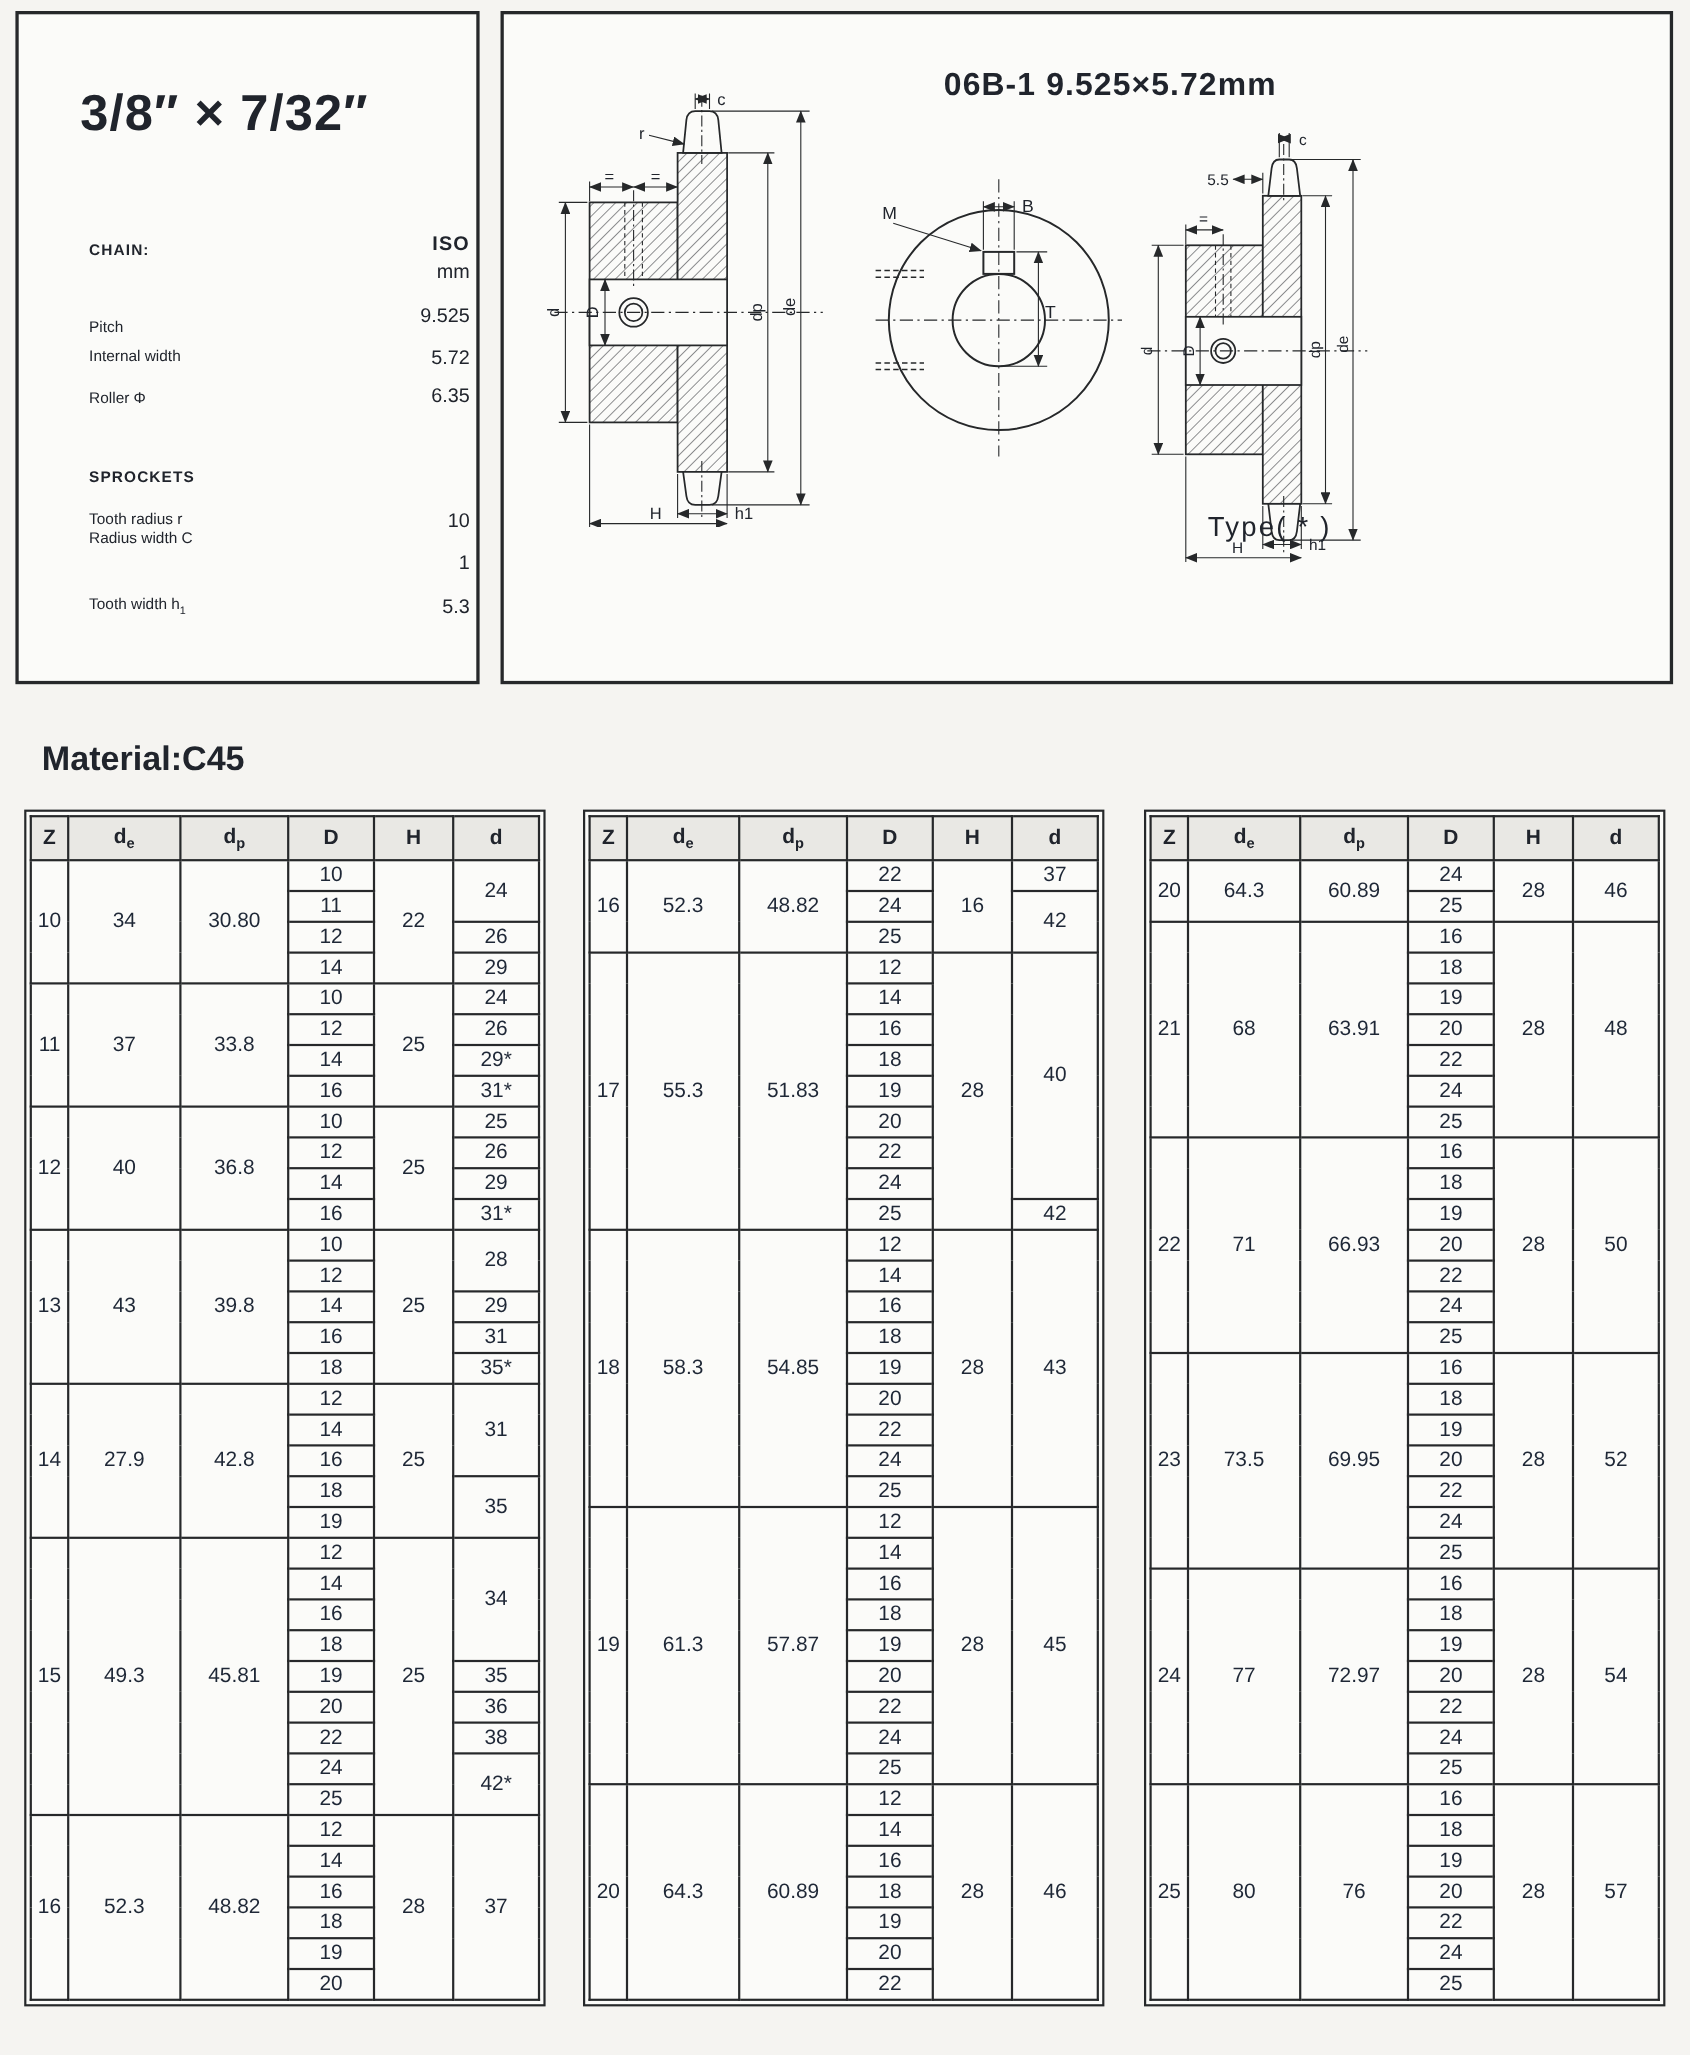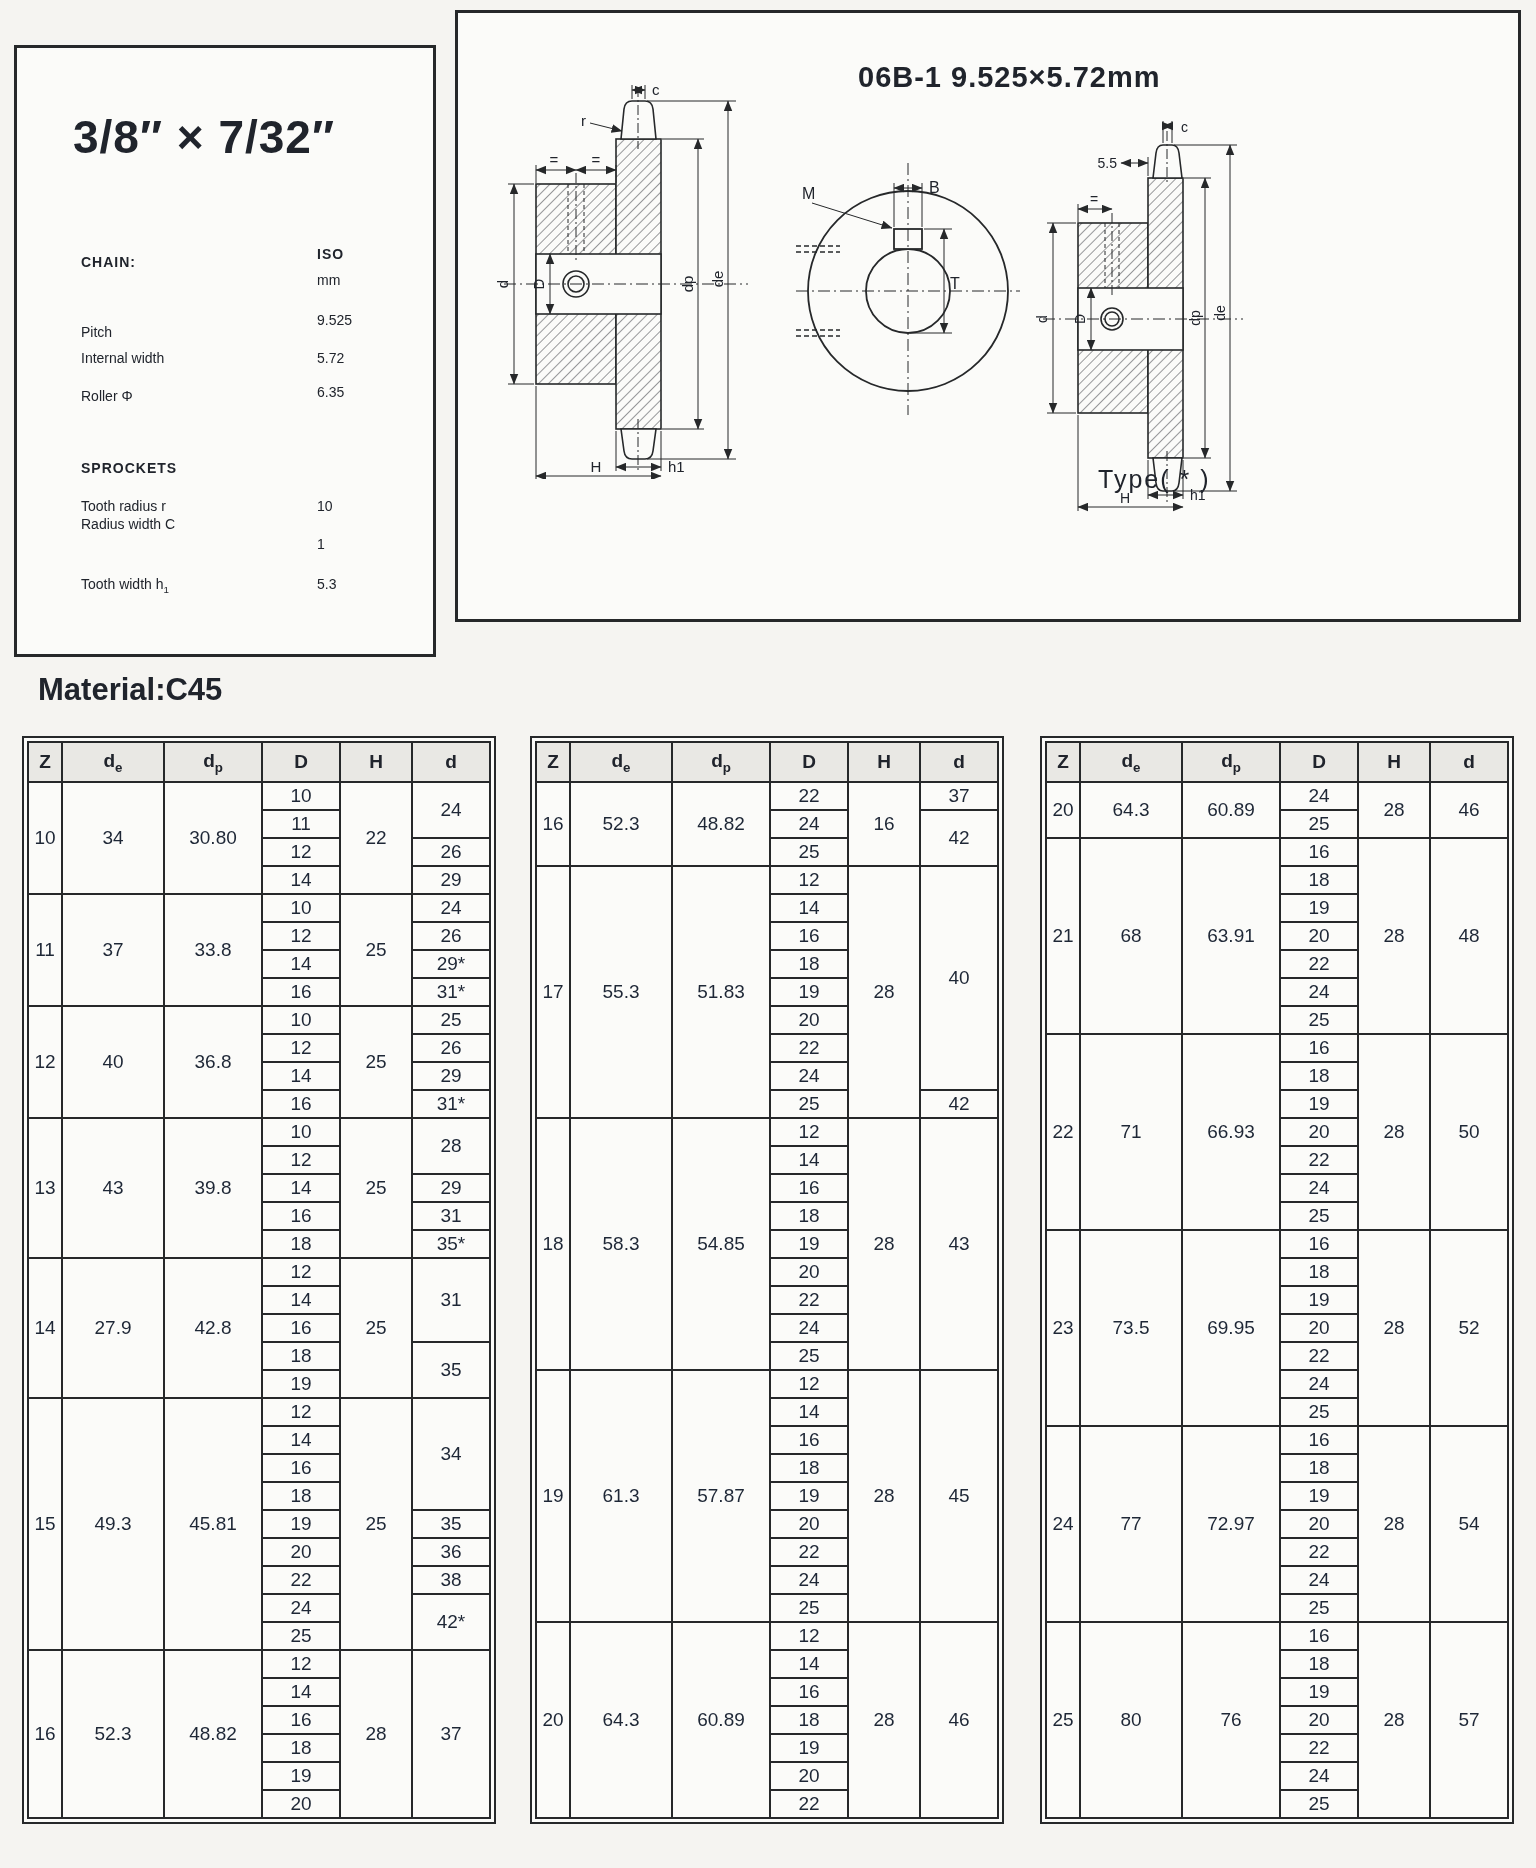--- a/index.html
+++ b/index.html
@@ -3,28 +3,28 @@
 <meta charset="utf-8">
 <style>
   html,body{margin:0;padding:0;}
   body{
     width:1536px;height:1868px;position:relative;
     background:#f5f4f1;
     font-family:"Liberation Sans",sans-serif;
     color:#20242c;
   }
   .box{position:absolute;background:#fbfbf9;border:3px solid #26282a;box-sizing:border-box;}
-  #spec-box{left:14px;top:10px;width:422px;height:612px;margin-top:35px;}
+  #spec-box{left:14px;top:10px;width:422px;height:612px;}
   #draw-box{left:455px;top:10px;width:1066px;height:612px;}
 
   
   .size-title{position:absolute;left:56px;top:62px;font-size:46px;font-weight:bold;letter-spacing:1px;}
   .spec-line{position:absolute;left:64px;font-size:14px;white-space:nowrap;}
   .spec-head{font-weight:bold;letter-spacing:1px;}
-  .spec-val{position:absolute;left:300px;width:110px;text-align:left;font-size:14px;}
+  .spec-val{position:absolute;left:300px;width:110px;text-align:right;font-size:18px;}
   sub{font-size:70%;}
 
   
   .drawing-title{position:absolute;left:400px;top:48px;font-size:29px;font-weight:bold;letter-spacing:1px;}
   .type-label{position:absolute;left:608px;top:452px;font-size:25px;letter-spacing:2px;margin-left:32px;}
   svg text{font-family:"Liberation Sans",sans-serif;fill:#20242c;}
   svg{position:absolute;}
 
   
   .material{position:absolute;left:38px;top:672px;font-size:31px;font-weight:bold;}

